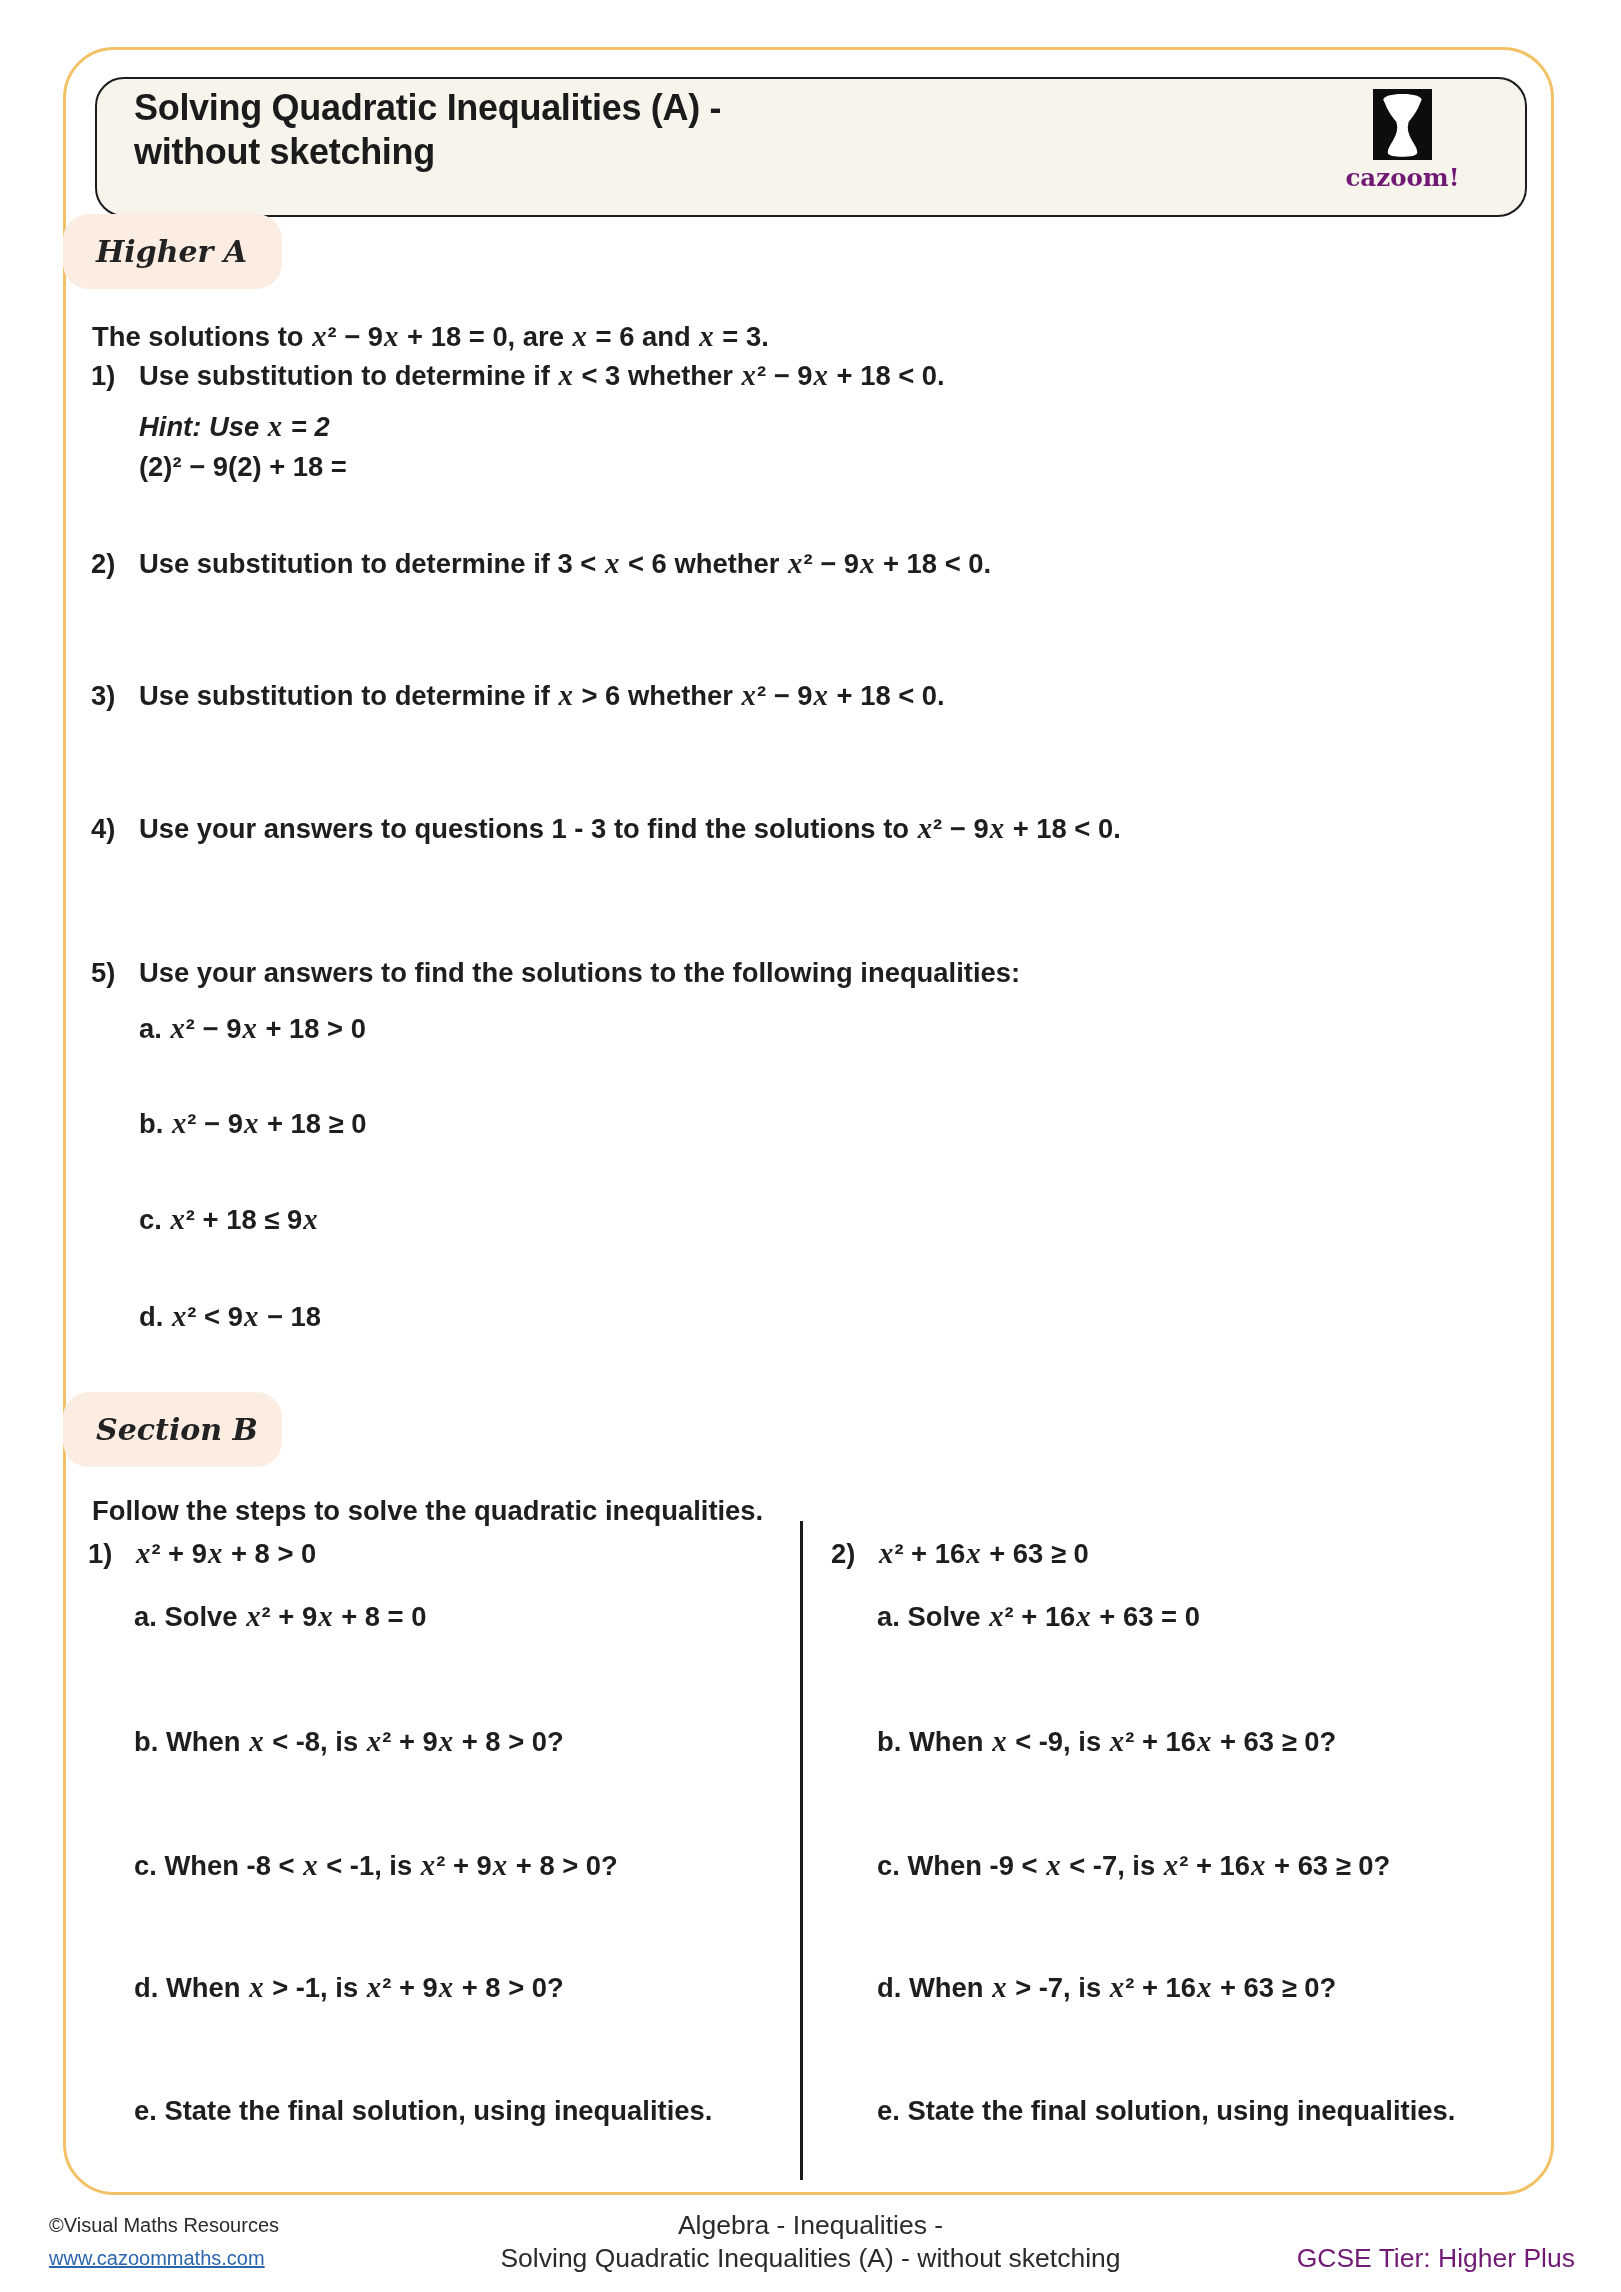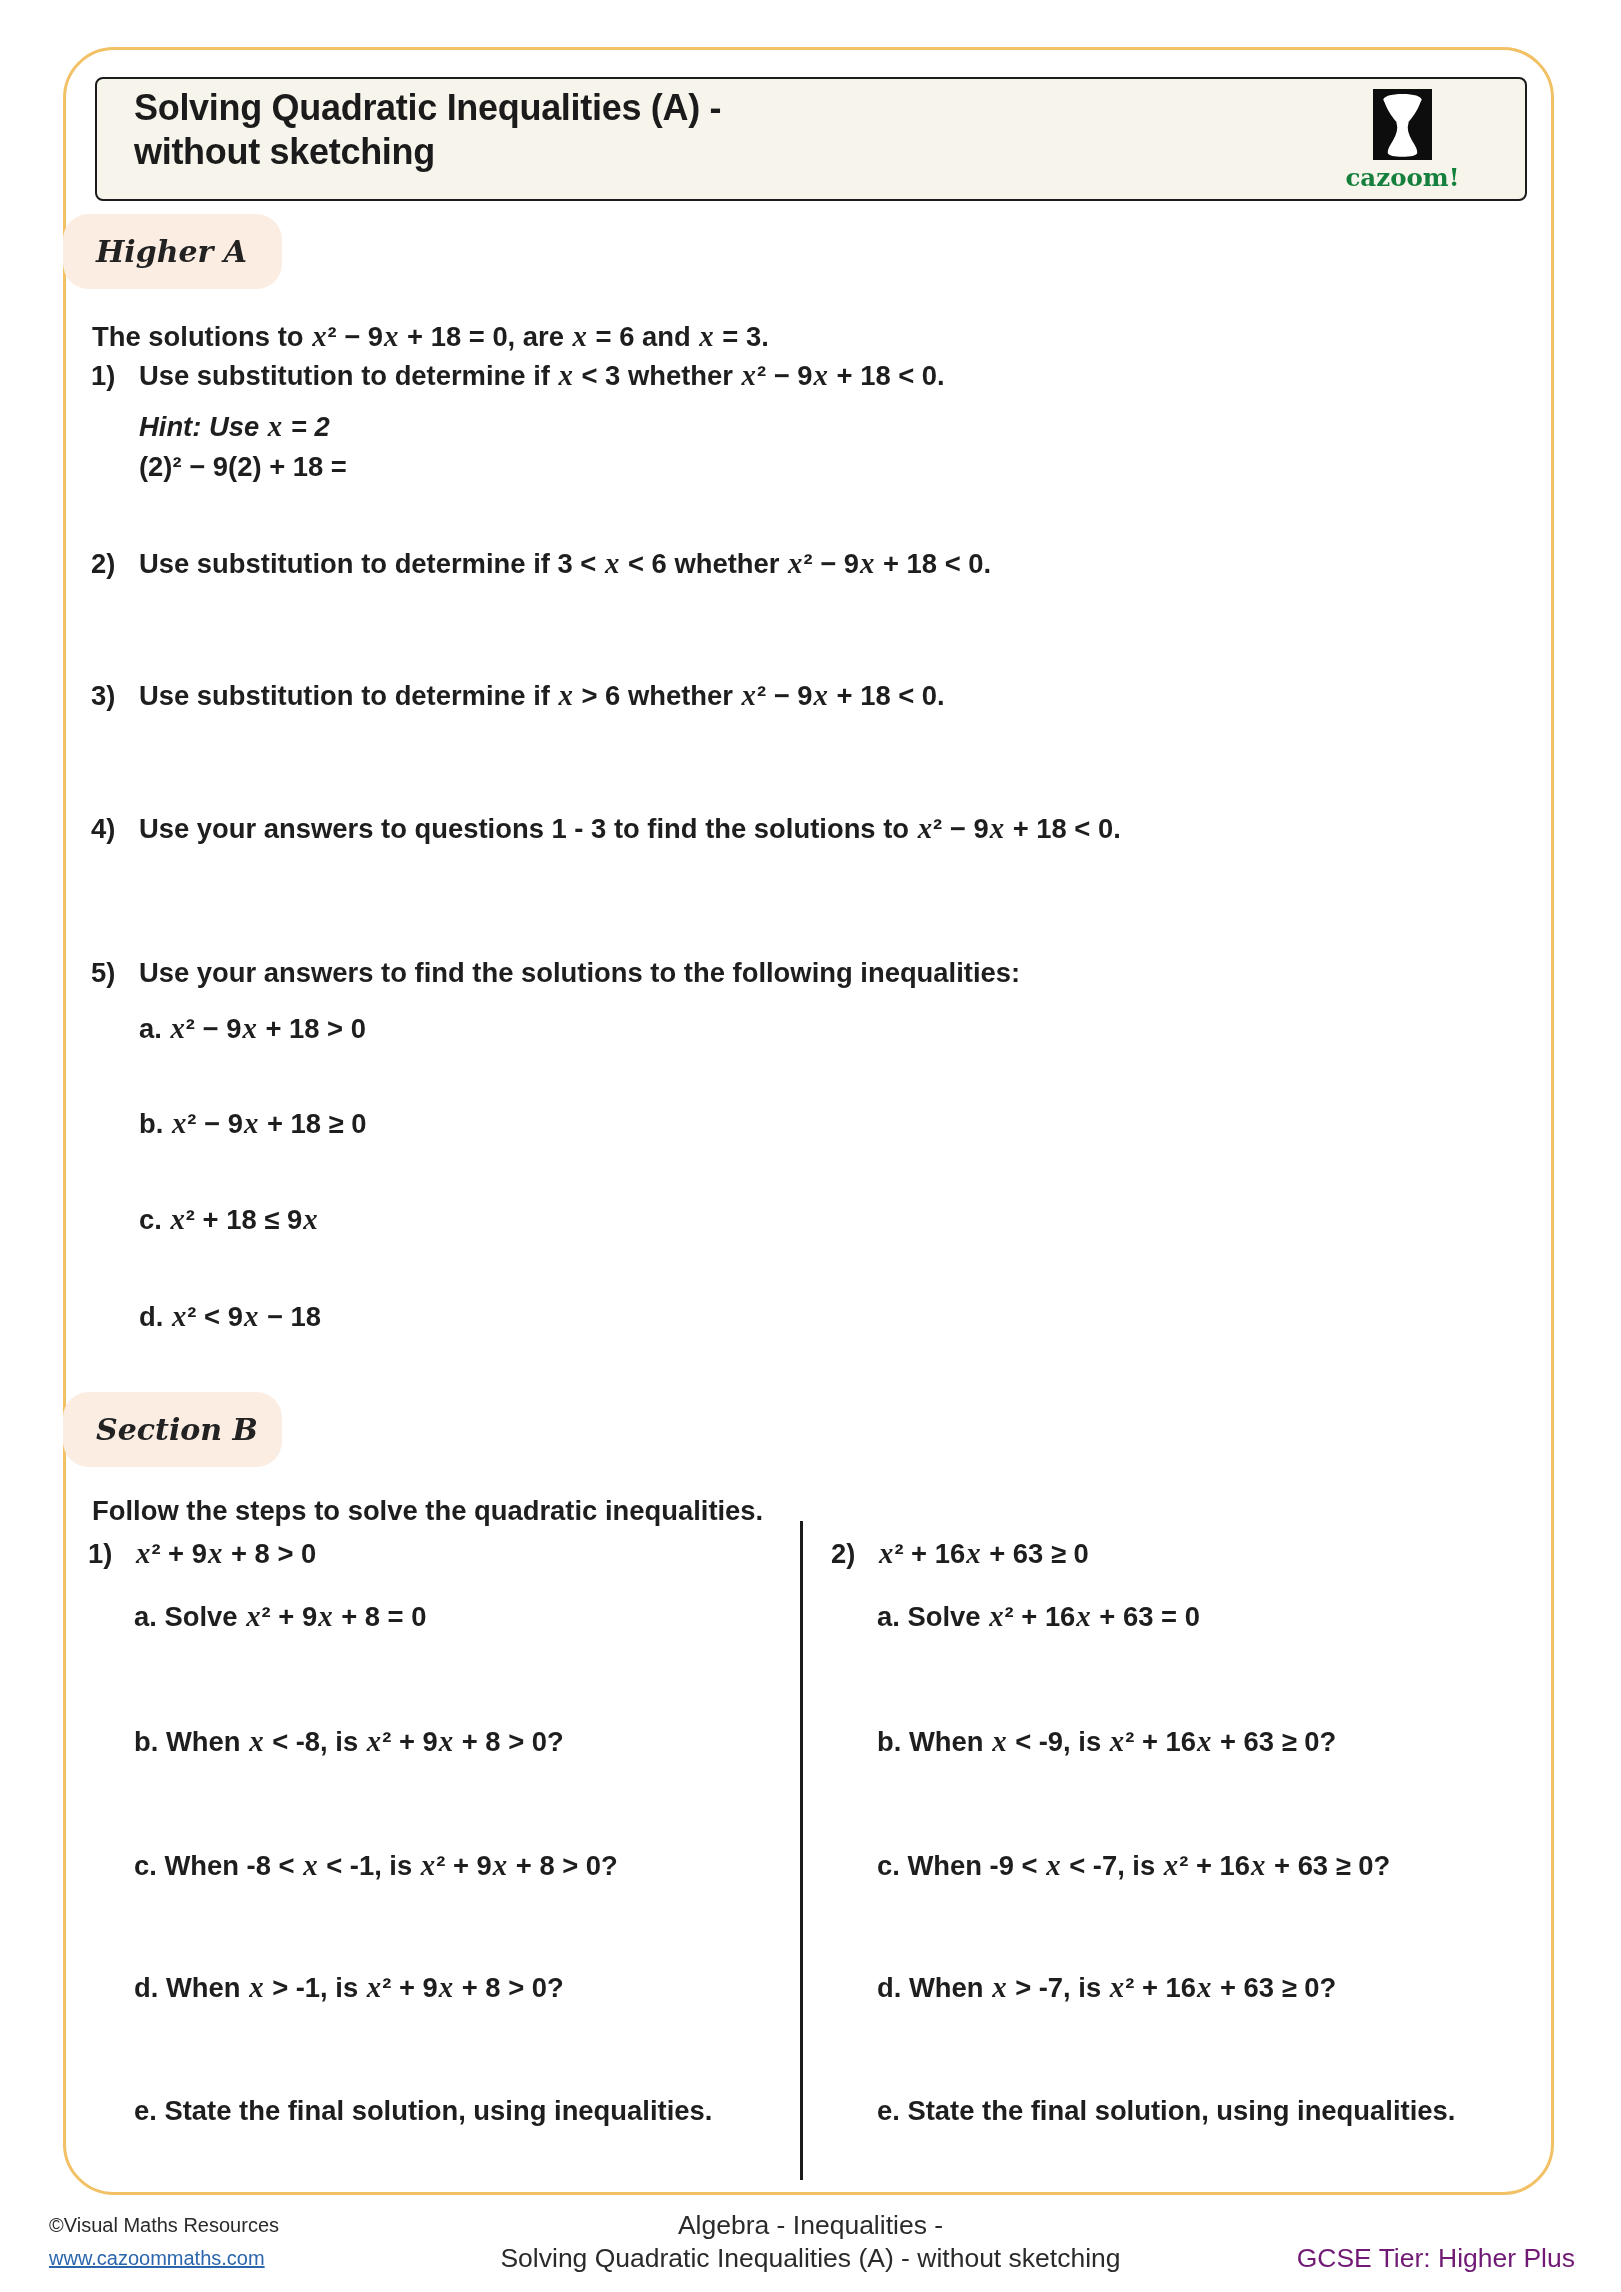--- a/index.html
+++ b/index.html
@@ -5,28 +5,28 @@
   html,body{margin:0;padding:0;background:#ffffff;}
   .sheet{
     position:relative;width:1621px;height:2293px;background:#ffffff;
     font-family:"Liberation Sans",sans-serif;color:var(--ink,#1e1e1e);overflow:hidden;
   }
   .frame{
     position:absolute;left:63px;top:47px;width:1491px;height:2148px;
     border:3.9px solid var(--frame,#F2C166);border-radius:51px;box-sizing:border-box;
   }
   .header-box{
-    position:absolute;left:95px;top:77px;width:1432px;height:124px;
-    background:var(--header-bg,#F7F4EB);border:2.9px solid #1b1b1b;border-radius:8px;
+    position:absolute;left:95px;top:77px;width:1432px;height:140px;
+    background:var(--header-bg,#F7F4EB);border:2.9px solid #1b1b1b;border-radius:29px;
     box-sizing:border-box;
   }
   .title{position:absolute;left:37px;top:6.9px;font-size:36px;line-height:44px;font-weight:800;color:#1b1b1b;letter-spacing:-0.3px;}
   .logo{position:absolute;right:49px;top:9.8px;width:147px;text-align:center;}
   .logo-mark{display:inline-block;width:59px;height:71px;background:#0d0d0d;line-height:0;}
-  .logo-text{margin-top:-1px;font-family:"DejaVu Serif",serif;font-weight:800;font-size:24.5px;color:#15803d;}
+  .logo-text{margin-top:-1px;font-family:"DejaVu Serif",serif;font-weight:800;font-size:24.5px;color:#701a75;}
   .section-label{
     position:absolute;left:63px;width:219px;height:75px;background:var(--label-bg,#FCEDE3);
     border-radius:25.5px;display:flex;align-items:center;padding-left:33px;box-sizing:border-box;
     font-family:"DejaVu Serif",serif;font-style:italic;font-weight:700;font-size:30px;color:#222222;
   }
   .label-a{top:214px;}
   .label-b{top:1392px;}
   .bodytext{font-weight:700;font-size:27.4px;line-height:39px;color:var(--ink,#1e1e1e);}
   .pos{position:absolute;margin-top:11px;}
   .qa-row{position:absolute;left:91px;display:flex;}

